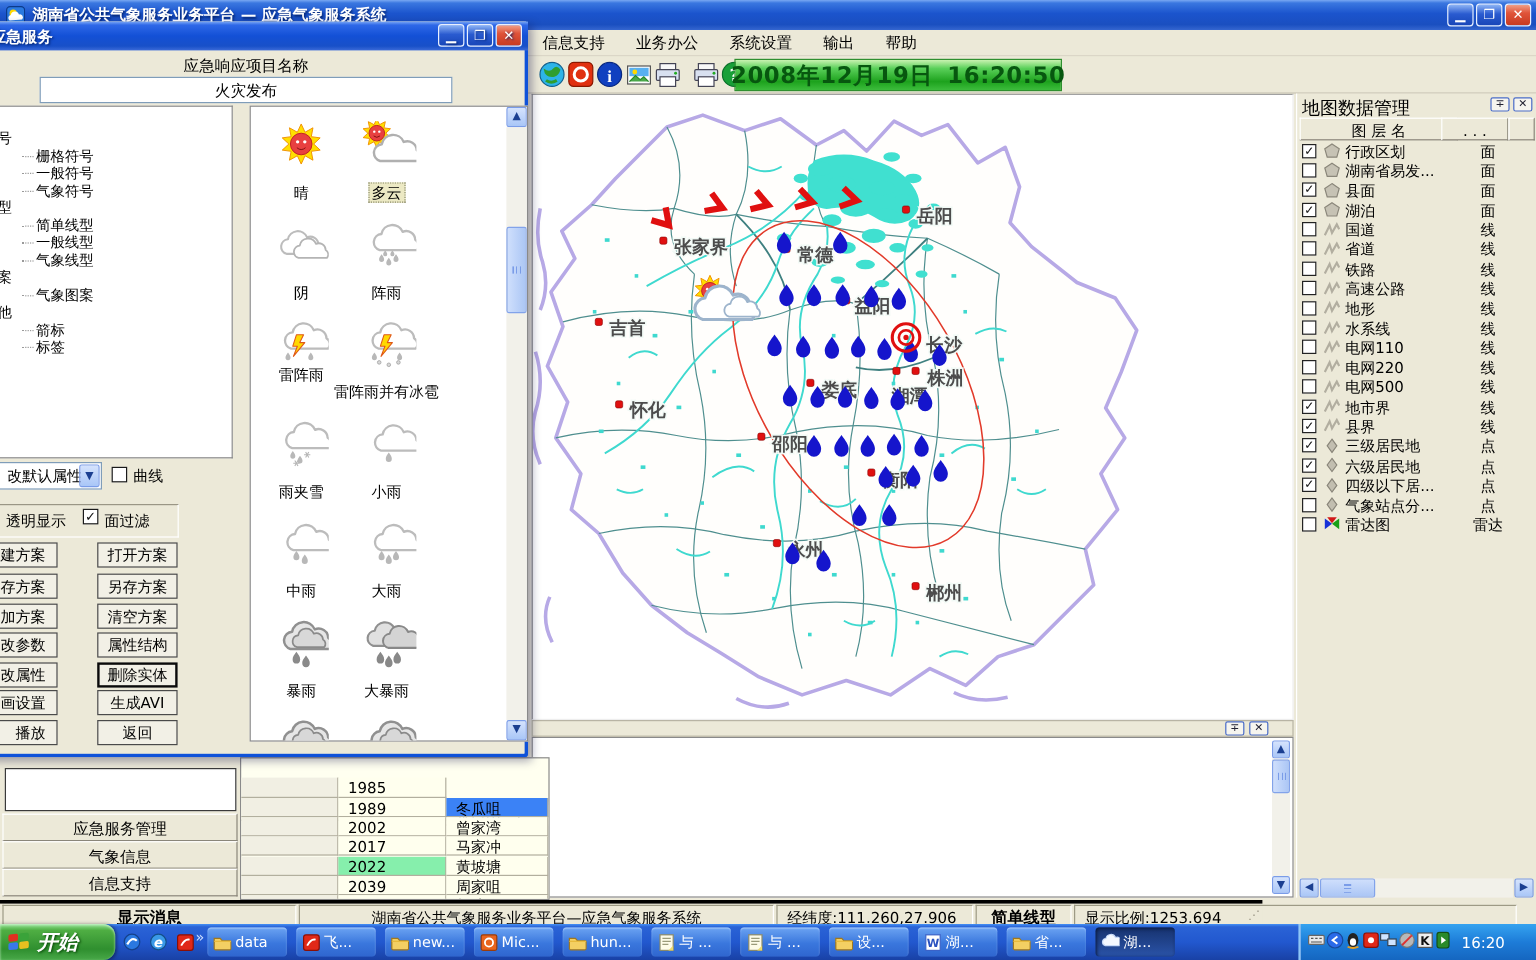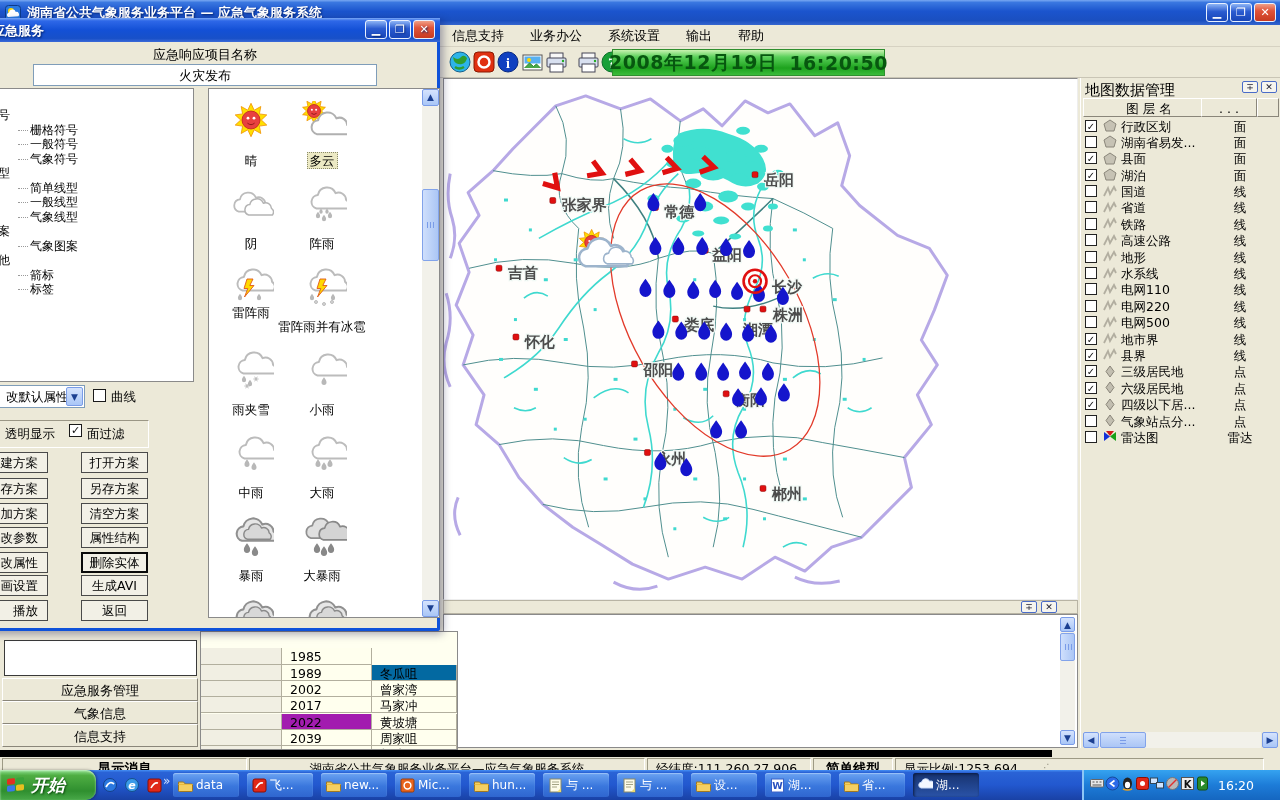--- a/index.html
+++ b/index.html
@@ -100,21 +100,21 @@
 .nav-btn{position:absolute;left:2px;width:196px;height:23px;background:#ece9d8;border:1px solid;border-color:#fff #8a867a #8a867a #fff;
  text-align:center;padding-top:3px;font-size:13px;z-index:1}
 
 
 #btable{left:200px;top:631px;width:258px;height:119px;background:#fffff0;border:1px solid #8a8a8a;overflow:hidden;z-index:3}
 .tr{position:absolute;left:0;width:256px;height:16.3px}
 .td{position:absolute;top:0;height:16.3px;border-right:1px solid #b2af9e;border-bottom:1px solid #b2af9e;
  font-size:12.5px;padding:1px 0 0 8px;white-space:nowrap;overflow:hidden}
 
 
-#statusbar{left:0;top:750px;width:1052px;height:20px;background:#ece9d8;border-top:7px solid #000000;z-index:45}
+#statusbar{left:0;top:750px;width:1052px;height:20px;background:#ece9d8;border-top:3px solid #000000;z-index:45}
 .sseg{position:absolute;top:1px;height:18px;border:1px solid;border-color:#9d9a85 #fff #fff #9d9a85;
  font-size:12.5px;padding-top:2px;white-space:nowrap;overflow:hidden}
 .sseg.b{font-weight:bold;text-align:center;font-size:13.5px;padding-top:1px}
 #grip{position:absolute;right:2px;top:6px;width:10px;height:10px;color:#9a9685;font-size:10px;line-height:10px}
 
 
 #taskbar{left:0;top:770px;width:1280px;height:30px;z-index:50;
  background:linear-gradient(180deg,#4590f5 0%,#2a63d6 8%,#2258cf 50%,#1941a5 100%)}
 #startbtn{position:absolute;left:0;top:0;width:96px;height:30px;border-radius:0 10px 10px 0;
  background:linear-gradient(180deg,#8ee08e 0%,#4fae43 18%,#2f8f2f 70%,#48a848 100%);
@@ -585,35 +585,35 @@
         <div class="td" style="left: 171px; width: 85px; background: rgb(255, 255, 238);">风羽村</div>
       </div>
       <div class="tr" style="top: 16.3px;">
         <div class="td" style="left: 0px; width: 81px; background: rgb(241, 239, 227);"></div>
         <div class="td" style="left: 81px; width: 90px; background: rgb(255, 255, 238);">1985</div>
         <div class="td" style="left: 171px; width: 85px; background: rgb(255, 255, 238); margin-top: 23px;">水口山一厂</div>
       </div>
       <div class="tr" style="top: 32.6px;">
         <div class="td" style="left: 0px; width: 81px; background: rgb(241, 239, 227);"></div>
         <div class="td" style="left: 81px; width: 90px; background: rgb(255, 255, 238);">1989</div>
-        <div class="td" style="left: 171px; width: 85px; background: #0369a1;">冬瓜咀</div>
+        <div class="td" style="left: 171px; width: 85px; background: #3b82f6;">冬瓜咀</div>
       </div>
       <div class="tr" style="top: 48.9px;">
         <div class="td" style="left: 0px; width: 81px; background: rgb(241, 239, 227);"></div>
         <div class="td" style="left: 81px; width: 90px; background: rgb(255, 255, 238);">2002</div>
         <div class="td" style="left: 171px; width: 85px; background: rgb(255, 255, 238);">曾家湾</div>
       </div>
       <div class="tr" style="top: 65.2px;">
         <div class="td" style="left: 0px; width: 81px; background: rgb(241, 239, 227);"></div>
         <div class="td" style="left: 81px; width: 90px; background: rgb(255, 255, 238);">2017</div>
         <div class="td" style="left: 171px; width: 85px; background: rgb(255, 255, 238);">马家冲</div>
       </div>
       <div class="tr" style="top: 81.5px;">
         <div class="td" style="left: 0px; width: 81px; background: rgb(241, 239, 227);"></div>
-        <div class="td" style="left: 81px; width: 90px; background: #a21caf;">2022</div>
+        <div class="td" style="left: 81px; width: 90px; background: #86efac;">2022</div>
         <div class="td" style="left: 171px; width: 85px; background: rgb(255, 255, 238);">黄坡塘</div>
       </div>
       <div class="tr" style="top: 97.8px;">
         <div class="td" style="left: 0px; width: 81px; background: rgb(241, 239, 227);"></div>
         <div class="td" style="left: 81px; width: 90px; background: rgb(255, 255, 238);">2039</div>
         <div class="td" style="left: 171px; width: 85px; background: rgb(255, 255, 238);">周家咀</div>
       </div>
       <div class="tr" style="top: 114.1px;">
         <div class="td" style="left: 0px; width: 81px; background: rgb(241, 239, 227);"></div>
         <div class="td" style="left: 81px; width: 90px; background: rgb(255, 255, 238);"></div>

